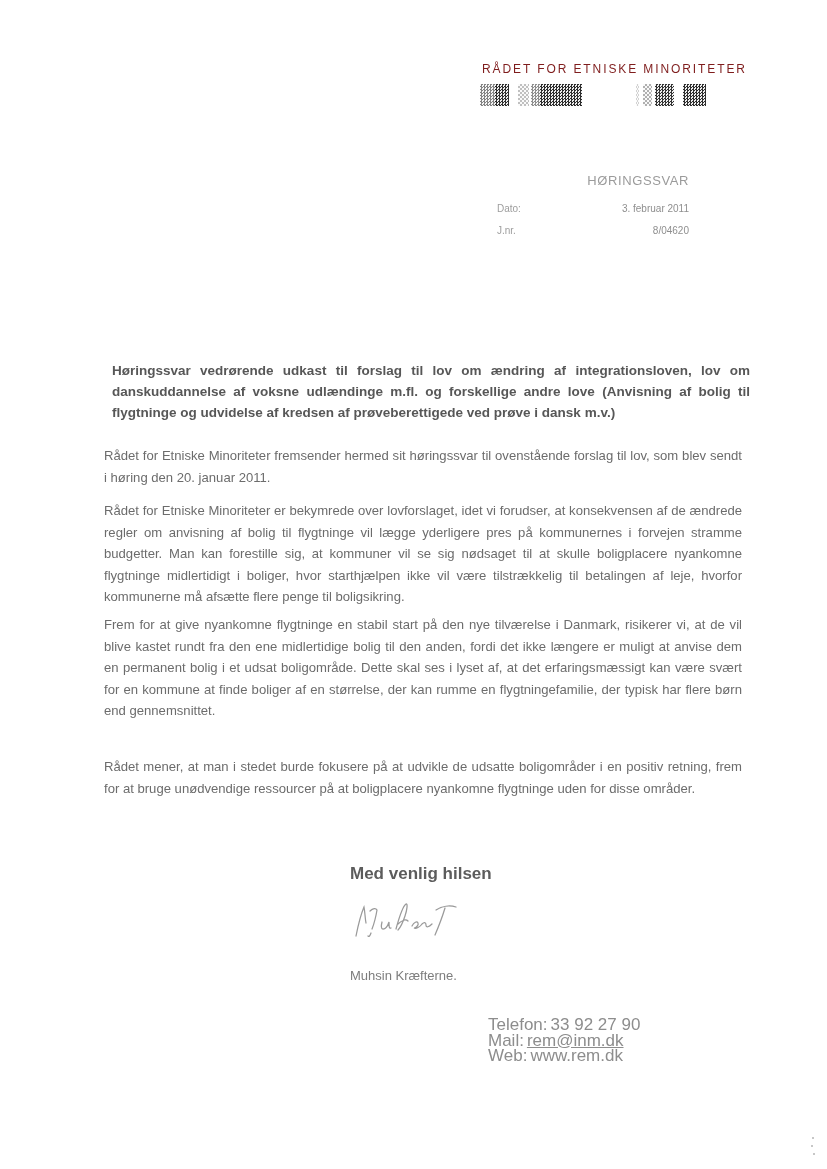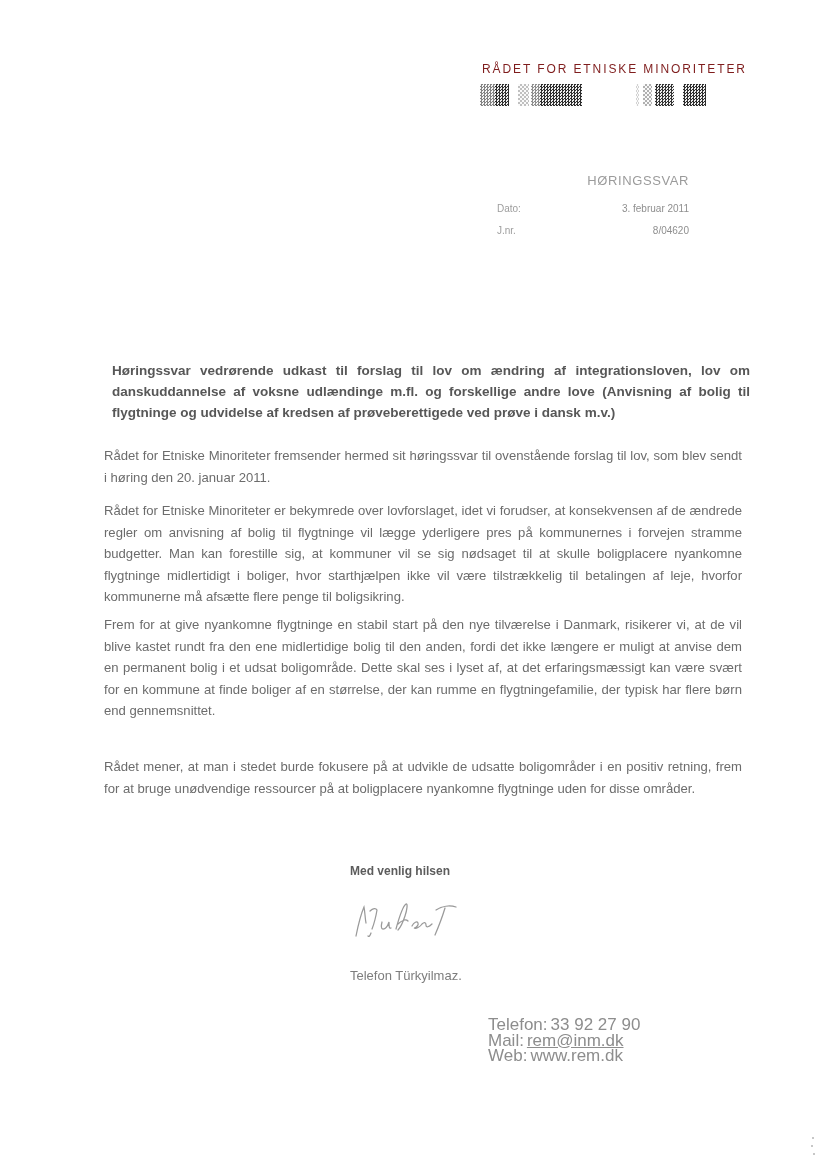--- a/index.html
+++ b/index.html
@@ -55,21 +55,21 @@
     font-size:13.1px; line-height:21.5px; color:#6c6c6c; text-align:justify;
   }
   .p1 { top:445px; }
   .p2 { top:500px; }
   .p3 { top:614px; }
   .p4 { top:756px; }
   .p5 { top:792px; }
 
   .closing {
     position:absolute; left:350px; top:864px;
-    font-size:12px; font-weight:bold; color:#5c5c5c;
+    font-size:17px; font-weight:bold; color:#5c5c5c;
   }
   .signature { position:absolute; left:350px; top:898px; width:112px; height:46px; }
   .sig-name { position:absolute; left:350px; top:968px; font-size:13px; color:#7d7d7d; }
 
   
   .footer-left  { position:absolute; left:104px; top:1016px; font-size:11.3px; line-height:15.7px; color:#8d8d8d; }
   .footer-left .org { font-weight:bold; color:#6f6f6f; }
   .footer-right { position:absolute; left:488px; top:1017px; font-size:17px; line-height:15.7px; color:#8d8d8d; }
   .footer-right a { color:#8d8d8d; }
   .footer-row span.l { margin-right:3px; }
@@ -120,21 +120,21 @@
   <div class="closing">Med venlig hilsen</div>
   <svg class="signature" viewBox="0 0 112 46" fill="none" stroke="#9a9a9a" stroke-width="1.25" stroke-linecap="round">
     <path d="M6,38 C8,28 11,16 14,9 C15,14 15,20 16,25"></path>
     <path d="M20,13 C23,10 26,10 27,12 C26,18 24,26 22,31 M21,35 C20,38 19,39 18,38"></path>
     <path d="M32,24 C31,28 31,31 33,31 C36,31 38,27 39,24 C39,28 39,31 41,30"></path>
     <path d="M46,31 C49,20 53,8 56,6 C58,5 57,12 55,18 C53,24 50,30 48,32 M48,26 C52,22 56,21 58,23"></path>
     <path d="M62,28 C64,24 67,23 68,25 C69,27 66,30 64,30 C66,31 70,29 72,26 C74,24 76,24 76,27 C76,30 79,29 82,26"></path>
     <path d="M86,12 C92,8 100,7 106,9"></path>
     <path d="M95,10 C92,20 88,30 85,37"></path>
   </svg>
-  <div class="sig-name">Telefon Türkyilmaz.</div>
+  <div class="sig-name">Muhsin Kræfterne.</div>
 
   <div class="footer-right">
     <div class="footer-row">
       <span class="l">Telefon:</span><span>33 92 27 90</span>
     </div>
     <div class="footer-row">
       <span class="l">Mail:</span><a href="#">rem@inm.dk</a>
     </div>
     <div class="footer-row">
       <span class="l">Web:</span><span>www.rem.dk</span>

